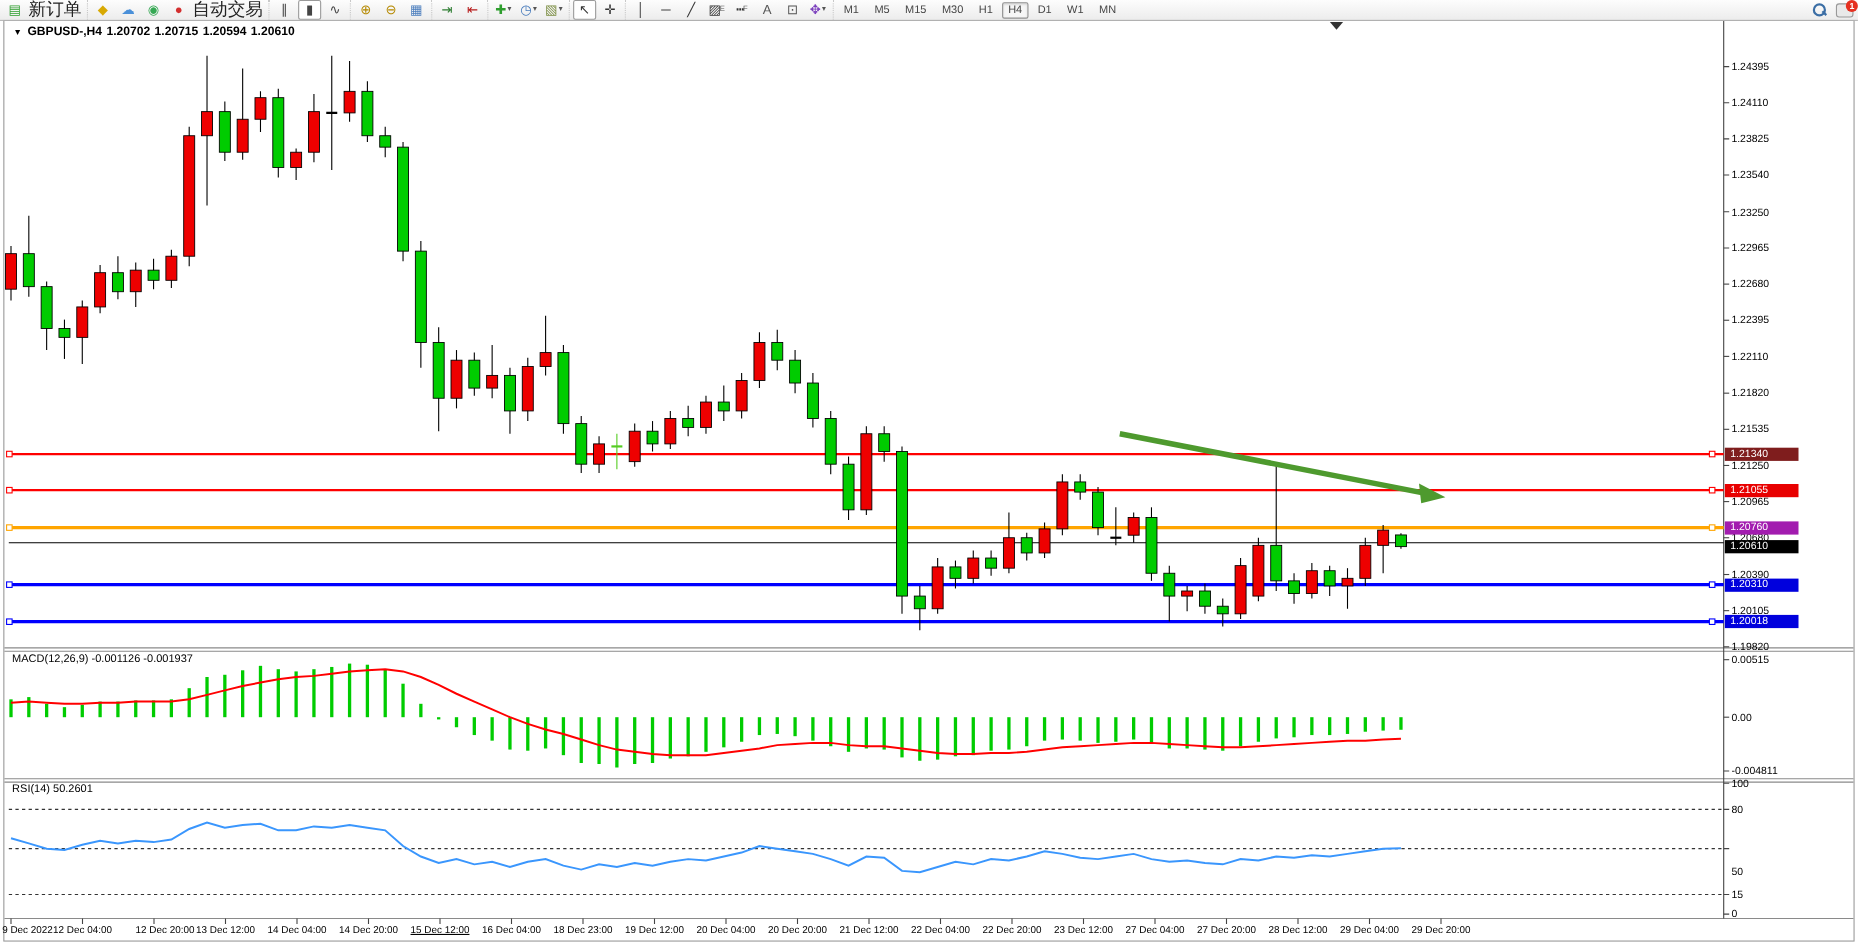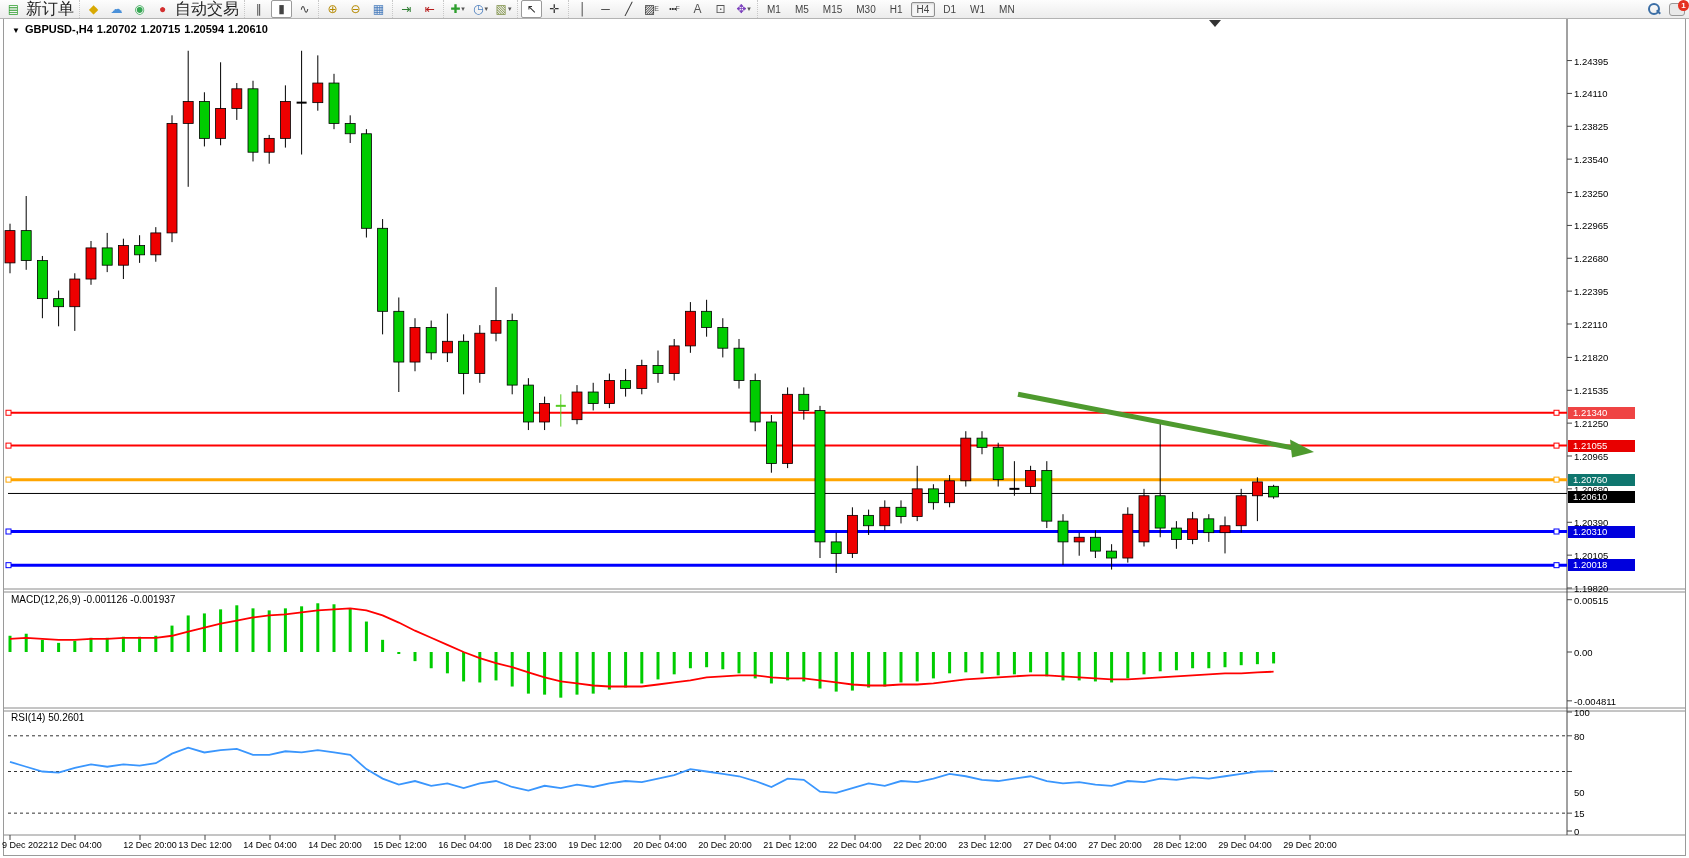--- a/index.html
+++ b/index.html
@@ -514,35 +514,35 @@
       <div class="axis-lbl" style="top: 532.143px;">1.20105</div>
       <div class="axis-lbl" style="top: 565px;">1.19820</div>
       <div class="axis-lbl" style="top: 576.716px;">0.00515</div>
       <div class="axis-lbl" style="top: 629px;">0.00</div>
       <div class="axis-lbl" style="top: 677.843px;">-0.004811</div>
       <div class="axis-lbl" style="top: 689px;">100</div>
       <div class="axis-lbl" style="top: 712.8px;">80</div>
       <div class="axis-lbl" style="top: 748.5px; margin-top: 20px;">50</div>
       <div class="axis-lbl" style="top: 790.15px;">15</div>
       <div class="axis-lbl" style="top: 808px;">0</div>
-      <div class="badge" style="top: 388.764px; background: #ef4444;">1.21340</div>
+      <div class="badge" style="top: 388.764px; background: #7f1d1d;">1.21340</div>
       <div class="badge" style="top: 421.62px; background: rgb(232, 0, 0);">1.21055</div>
-      <div class="badge" style="top: 455.63px; background: #0f766e;">1.20760</div>
+      <div class="badge" style="top: 455.63px; background: #a21caf;">1.20760</div>
       <div class="badge" style="top: 472.923px; background: rgb(0, 0, 0);">1.20610</div>
       <div class="badge" style="top: 507.509px; background: rgb(0, 0, 221);">1.20310</div>
       <div class="badge" style="top: 541.173px; background: rgb(0, 0, 221);">1.20018</div>
     </div>
   <div id="time-axis">
       <div class="t-lbl first" style="left: 2px;">9 Dec 2022</div>
       <div class="t-lbl" style="left: 75px;">12 Dec 04:00</div>
       <div class="t-lbl" style="left: 150px;">12 Dec 20:00</div>
       <div class="t-lbl" style="left: 205px;">13 Dec 12:00</div>
       <div class="t-lbl" style="left: 270px;">14 Dec 04:00</div>
       <div class="t-lbl" style="left: 335px;">14 Dec 20:00</div>
-      <div class="t-lbl" style="left: 400px;">15 Dec 12:00</div>
+      <div class="t-lbl" style="left: 400px; text-decoration: underline;">15 Dec 12:00</div>
       <div class="t-lbl" style="left: 465px;">16 Dec 04:00</div>
       <div class="t-lbl" style="left: 530px;">18 Dec 23:00</div>
       <div class="t-lbl" style="left: 595px;">19 Dec 12:00</div>
       <div class="t-lbl" style="left: 660px;">20 Dec 04:00</div>
       <div class="t-lbl" style="left: 725px;">20 Dec 20:00</div>
       <div class="t-lbl" style="left: 790px;">21 Dec 12:00</div>
       <div class="t-lbl" style="left: 855px;">22 Dec 04:00</div>
       <div class="t-lbl" style="left: 920px;">22 Dec 20:00</div>
       <div class="t-lbl" style="left: 985px;">23 Dec 12:00</div>
       <div class="t-lbl" style="left: 1050px;">27 Dec 04:00</div>

